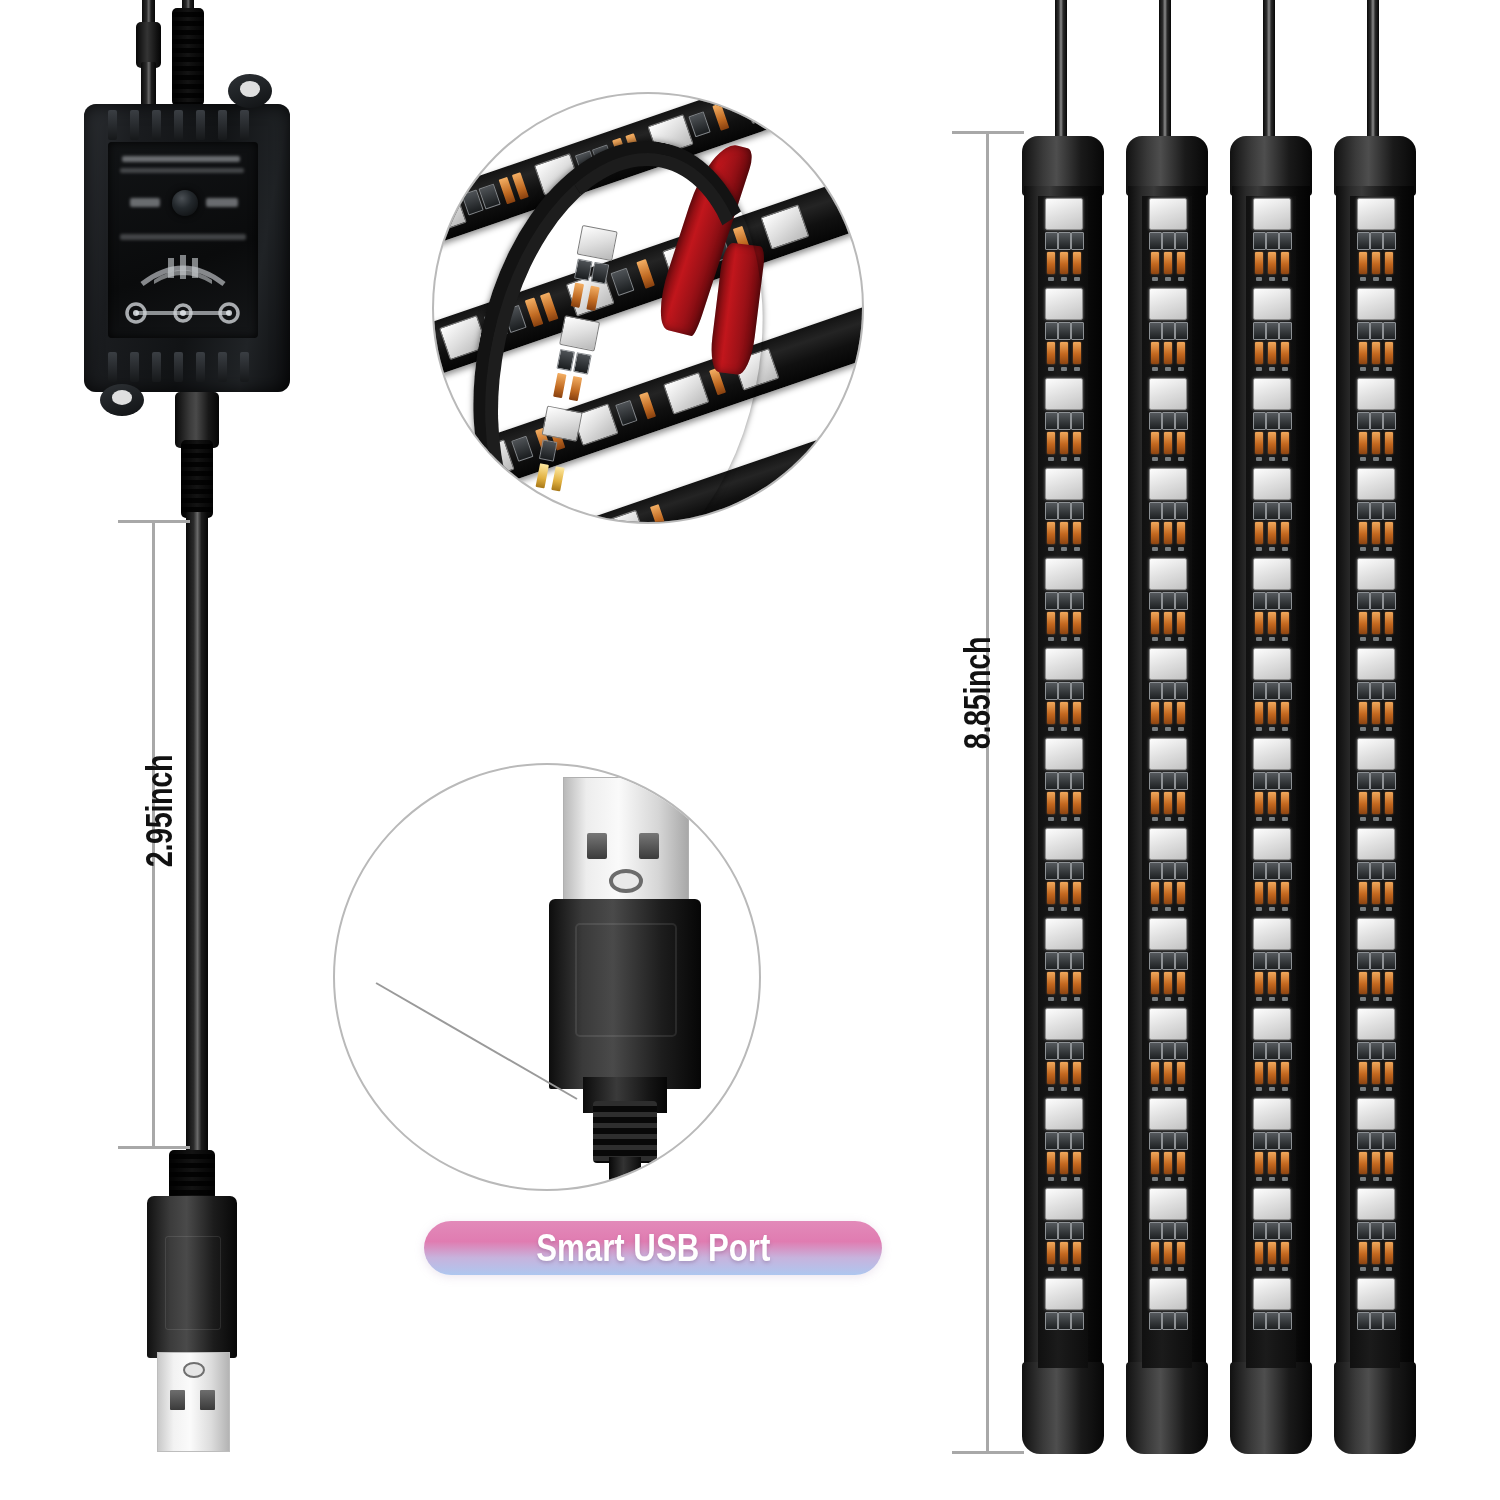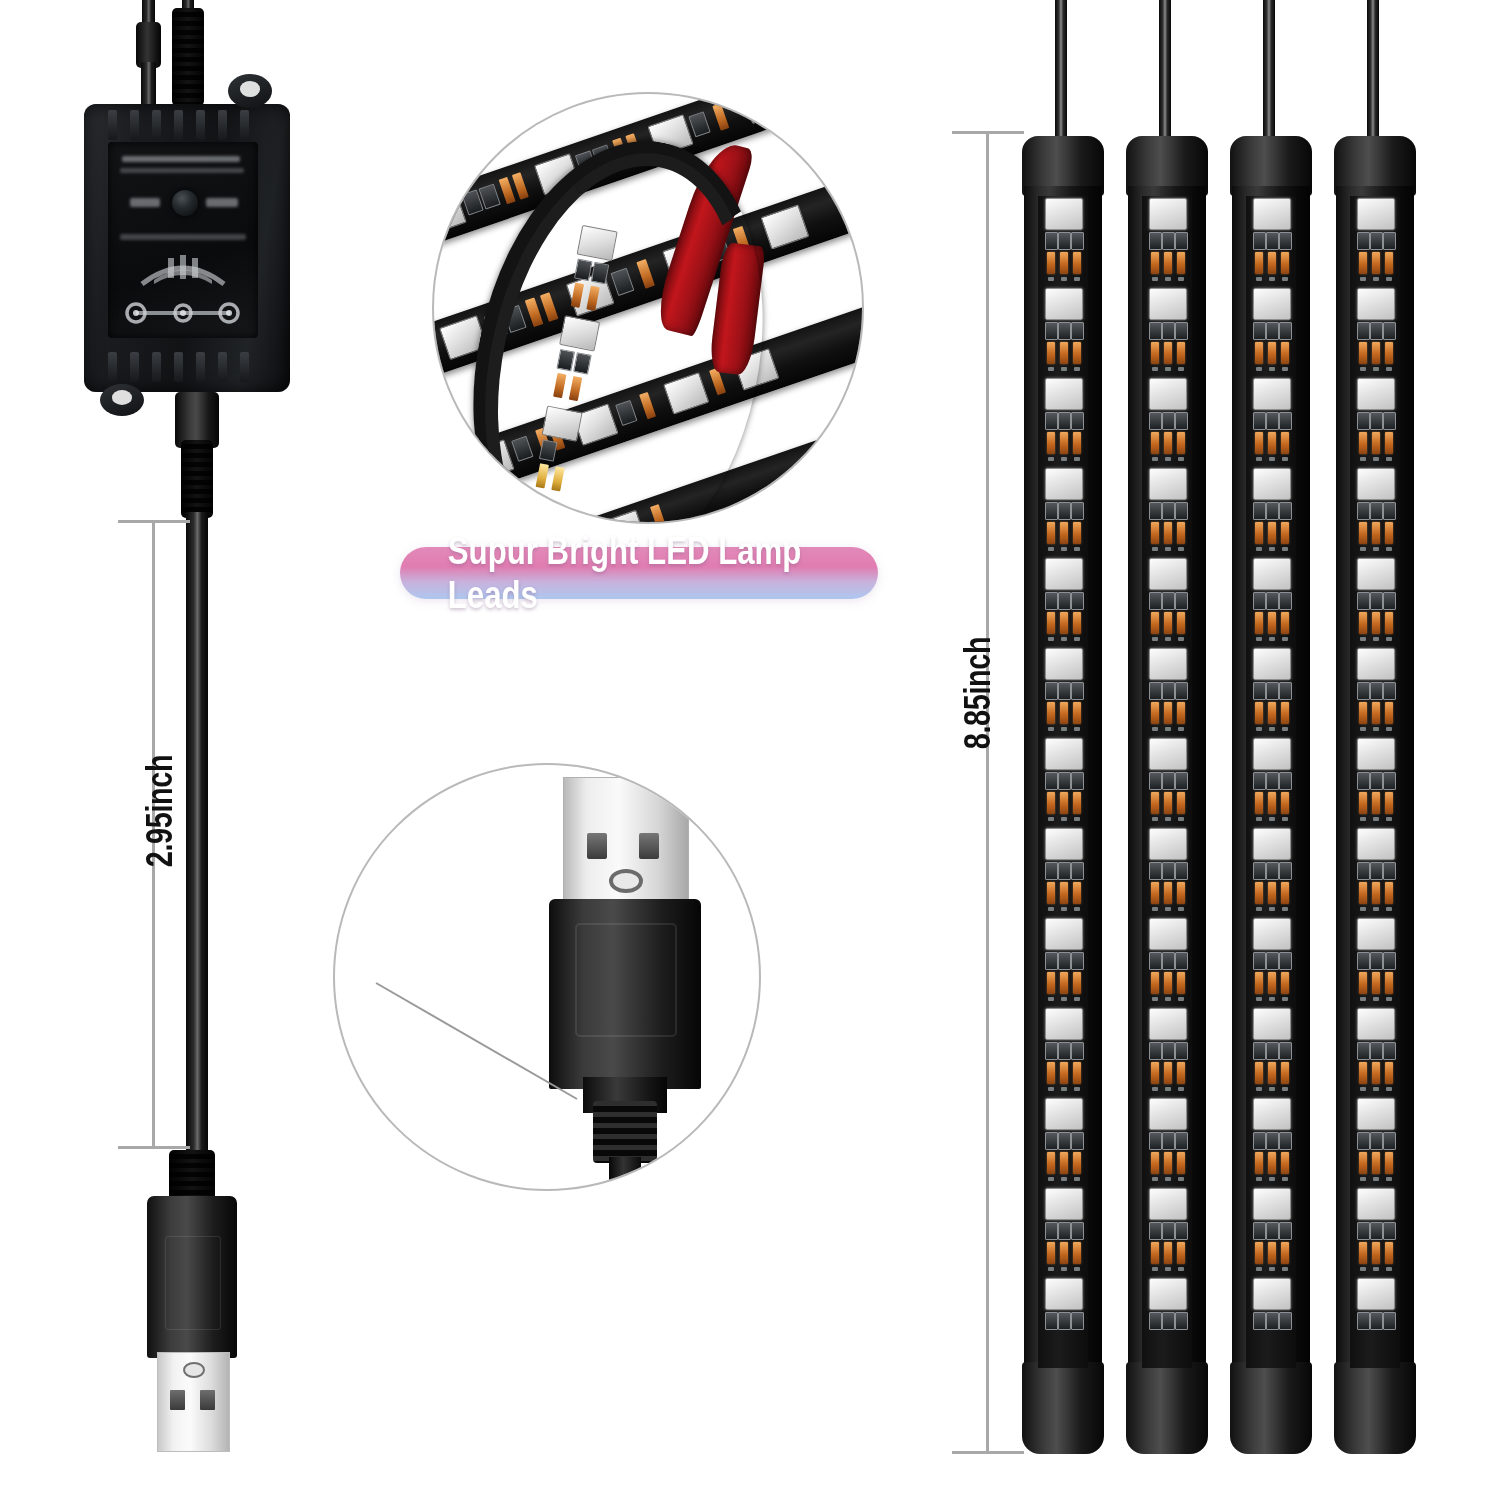--- a/index.html
+++ b/index.html
@@ -381,41 +381,41 @@
       <div class="macro-cu" style="left:32px;top:204px;width:9px;height:24px;"></div>
       <div class="macro-chip" style="left:12px;top:238px;width:34px;height:28px;"></div>
       <div class="macro-dark" style="left:14px;top:272px;width:13px;height:18px;"></div>
       <div class="macro-cu" style="left:16px;top:296px;width:9px;height:24px;
                 background:linear-gradient(180deg,#ffe9a0,#e0b040 60%,#a87818);"></div>
       <div class="macro-cu" style="left:32px;top:296px;width:9px;height:24px;
                 background:linear-gradient(180deg,#ffe9a0,#e0b040 60%,#a87818);"></div>
     </div>
   </div>
 
-  <div class="badge" style="left:400px;top:547px;width:478px;height:52px;font-size:39px;">
-    <span>Supur Bright LED Lamp Leads</span>
-  </div>
 
   <div class="callout" style="left:333px;top:763px;width:424px;height:424px;">
     <div class="m-usb-metal" style="left:228px;top:12px;width:124px;height:125px;"></div>
     <div class="m-usb-contact" style="left:252px;top:68px;width:20px;height:26px;"></div>
     <div class="m-usb-contact" style="left:304px;top:68px;width:20px;height:26px;"></div>
     <div class="m-usb-oval" style="left:274px;top:104px;width:26px;height:16px;"></div>
     <div class="m-usb-body" style="left:214px;top:134px;width:152px;height:190px;"></div>
     <div class="m-usb-emboss" style="left:240px;top:158px;width:98px;height:110px;"></div>
     <div class="abs" style="left:248px;top:312px;width:84px;height:36px;
                 background:linear-gradient(90deg,#0c0c0c,#3a3a3a 40%,#141414 80%,#050505);"></div>
     <div class="m-usb-relief" style="left:258px;top:336px;width:64px;height:62px;"></div>
     <div class="abs" style="left:274px;top:392px;width:32px;height:36px;
                 background:linear-gradient(90deg,#070707,#333 45%,#0a0a0a);"></div>
   </div>
 
   <div class="leader" style="left:345px;top:1098px;width:232px;height:2px;
               background:#9a9a9a;transform:rotate(30deg);transform-origin:100% 50%;"></div>
 
+  <div class="badge" style="left:424px;top:1221px;width:458px;height:54px;font-size:39px;">
+    <span>Smart USB Port</span>
+  </div>
 
   <div>
     <div class="dimline cap" style="left:952px;top:131px;width:72px;height:3px;"></div>
     <div class="dimline v" style="left:986px;top:131px;width:3px;height:1322px;"></div>
     <div class="dimline cap" style="left:952px;top:1451px;width:72px;height:3px;"></div>
     <div class="dimlabel" style="left:878px;top:672px;width:200px;text-align:center;font-size:37px;
                 transform:rotate(-90deg) scaleX(.78);">8.85inch</div>
   </div>
 
   <div class="bar" style="left:1022px;top:0px;width:82px;height:1460px;">

